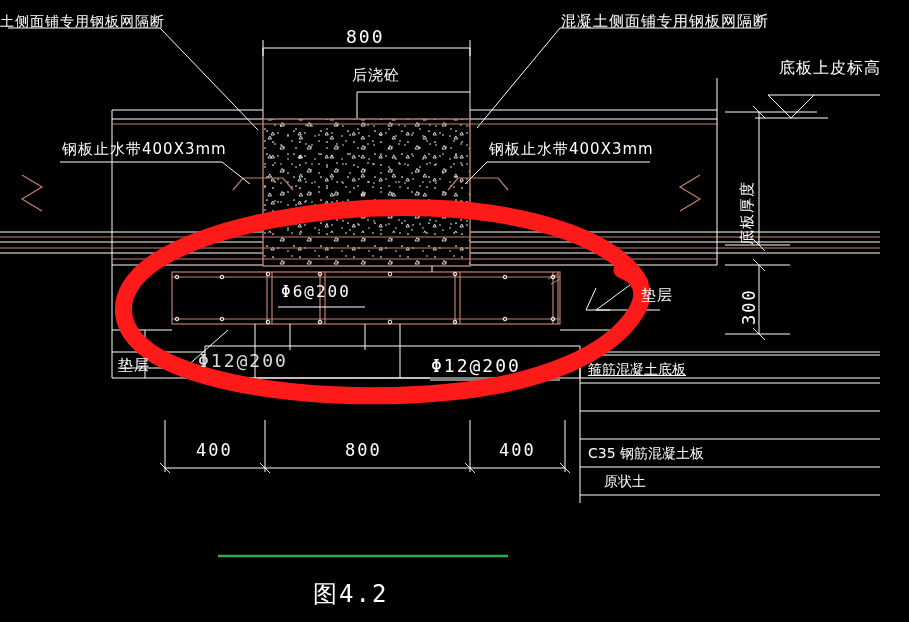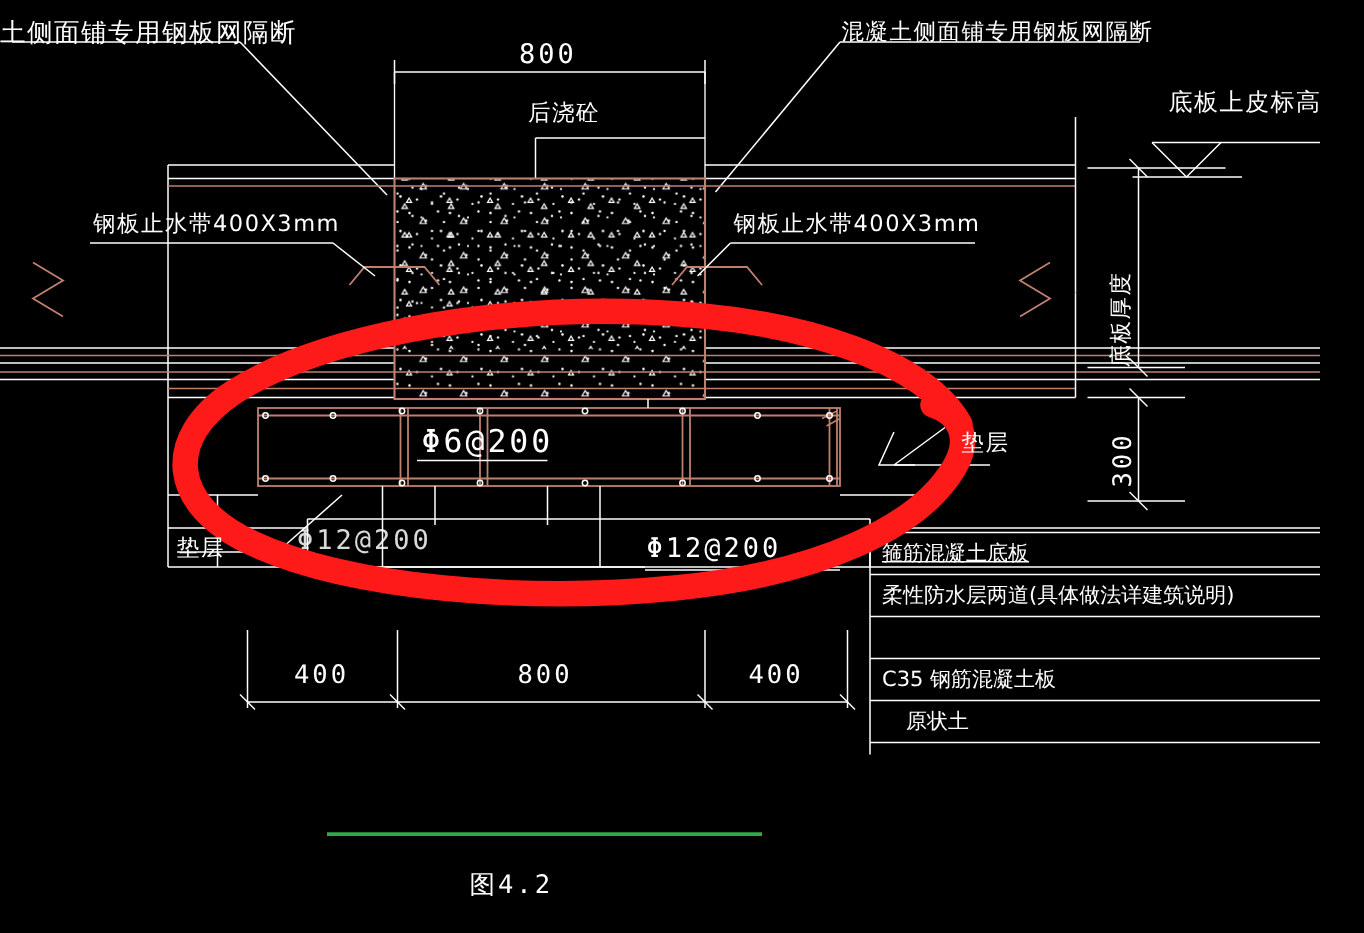--- a/index.html
+++ b/index.html
@@ -41,21 +41,21 @@
   }
   .vert-text {
     transform-origin: left top;
     transform: rotate(-90deg);
   }
   .title-main {
     font-size: 25px;
     letter-spacing: 4px;
   }
   .title-fig {
-    font-size: 17px;
+    font-size: 24px;
     letter-spacing: 2px;
     font-family: "DejaVu Sans Mono", monospace;
   }
   .legend-text {
     font-size: 14px;
     letter-spacing: 0px;
   }
 </style>
 </head>
 <body>
@@ -299,52 +299,51 @@
       <path d="M640 283
                C 618 243, 540 212, 430 208
                C 320 204, 210 226, 155 262
                C 110 292, 112 336, 168 362
                C 232 392, 350 402, 450 392
                C 545 383, 612 352, 636 312
                C 648 292, 640 276, 622 270" fill="none" stroke="#ff1a1a" stroke-width="17" stroke-linecap="round" stroke-linejoin="round"></path>
     </g>
   </svg>
 
-  <div class="cad-text" style="left:0px; top:14px; font-size:17px;">土侧面铺专用钢板网隔断</div>
+  <div class="cad-text" style="left:0px; top:14px; font-size:14px;">土侧面铺专用钢板网隔断</div>
 
   <div class="cad-text" style="left:561px; top:14px; font-size:15px;">混凝土侧面铺专用钢板网隔断</div>
 
   <div class="cad-text" style="left:779px; top:60px; font-size:16px;">底板上皮标高</div>
 
   <div class="cad-text cad-num" style="left:346px; top:28px; font-size:18px;">800</div>
 
   <div class="cad-text" style="left:352px; top:68px; font-size:15px;">后浇砼</div>
 
   <div class="cad-text" style="left:62px; top:142px; font-size:15px;">钢板止水带400X3mm</div>
 
   <div class="cad-text" style="left:489px; top:142px; font-size:15px;">钢板止水带400X3mm</div>
 
   <div class="cad-text vert-text" style="left:740px; top:245px; font-size:15px;">底板厚度</div>
 
   <div class="cad-text cad-num vert-text" style="left:741px; top:325px; font-size:17px;">300</div>
 
-  <div class="cad-text cad-num" style="left:281px; top:284px; font-size:21px;">Φ6@200</div>
+  <div class="cad-text cad-num" style="left:281px; top:284px; font-size:16px;">Φ6@200</div>
 
   <div class="cad-text cad-num" style="left:431px; top:357px; font-size:18px;">Φ12@200</div>
 
   <div class="cad-text cad-num" style="left:198px; top:352px; font-size:18px; opacity:0.85;">Φ12@200</div>
 
   <div class="cad-text" style="left:118px; top:358px; font-size:15px;">垫层</div>
 
   <div class="cad-text" style="left:641px; top:288px; font-size:15px;">垫层</div>
 
   <div class="cad-text cad-num" style="left:196px; top:442px; font-size:17px;">400</div>
   <div class="cad-text cad-num" style="left:345px; top:442px; font-size:17px;">800</div>
   <div class="cad-text cad-num" style="left:499px; top:442px; font-size:17px;">400</div>
 
   <div class="cad-text legend-text" style="left:588px; top:362px;text-decoration:underline;">箍筋混凝土底板</div>
-  <div class="cad-text legend-text" style="left:588px; top:390px;">柔性防水层两道(具体做法详建筑说明)</div>
   <div class="cad-text legend-text" style="left:588px; top:446px;">C35 钢筋混凝土板</div>
   <div class="cad-text legend-text" style="left:604px; top:474px;">原状土</div>
 
   <div class="cad-text title-fig" style="left:313px; top:582px;">图4.2</div>
 
 </div>
 
 </body></html>

